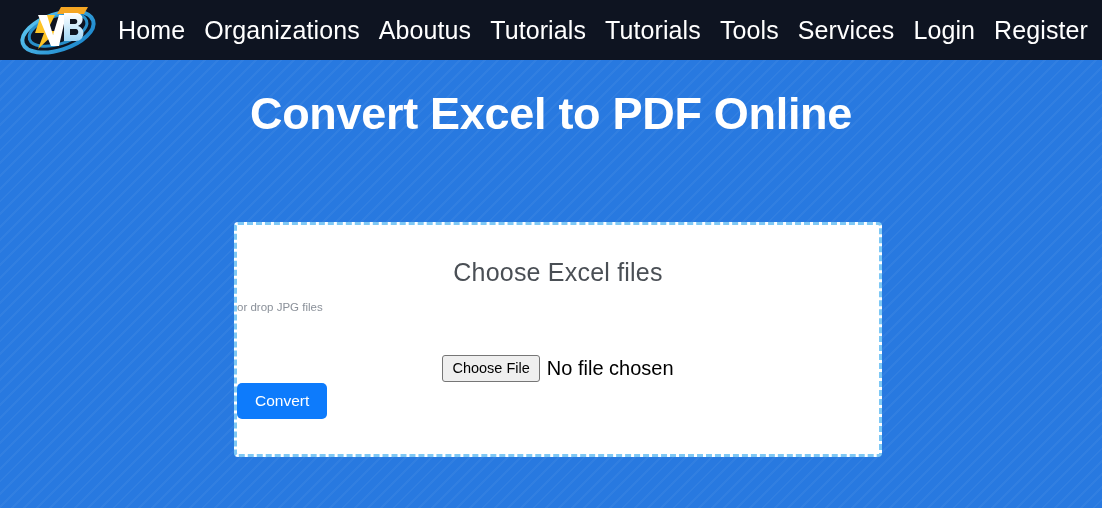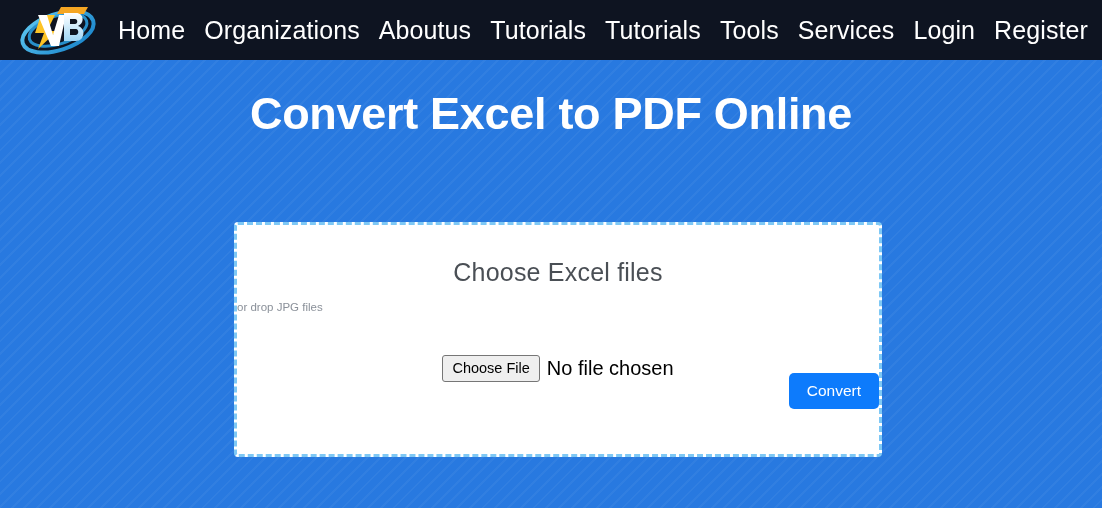--- a/index.html
+++ b/index.html
@@ -157,25 +157,25 @@
     color: #000000;
     line-height: 18px;
     cursor: pointer;
   }
   .file-name {
     font-size: 20px;
     color: #000000;
   }
   .convert-wrap {
     position: absolute;
-    top: 148px;
-    left: 0;
-    width: 100%;
-    display: flex;
-    justify-content: flex-end;
+    top: 158px;
+    left: 0;
+    width: 100%;
+    display: flex;
+    justify-content: flex-start;
   }
   .convert-btn {
     background: #0d7bfc;
     color: #ffffff;
     border: none;
     border-radius: 5px;
     font-family: "Liberation Sans", sans-serif;
     font-size: 15.5px;
     padding: 10px 18px;
     cursor: pointer;

